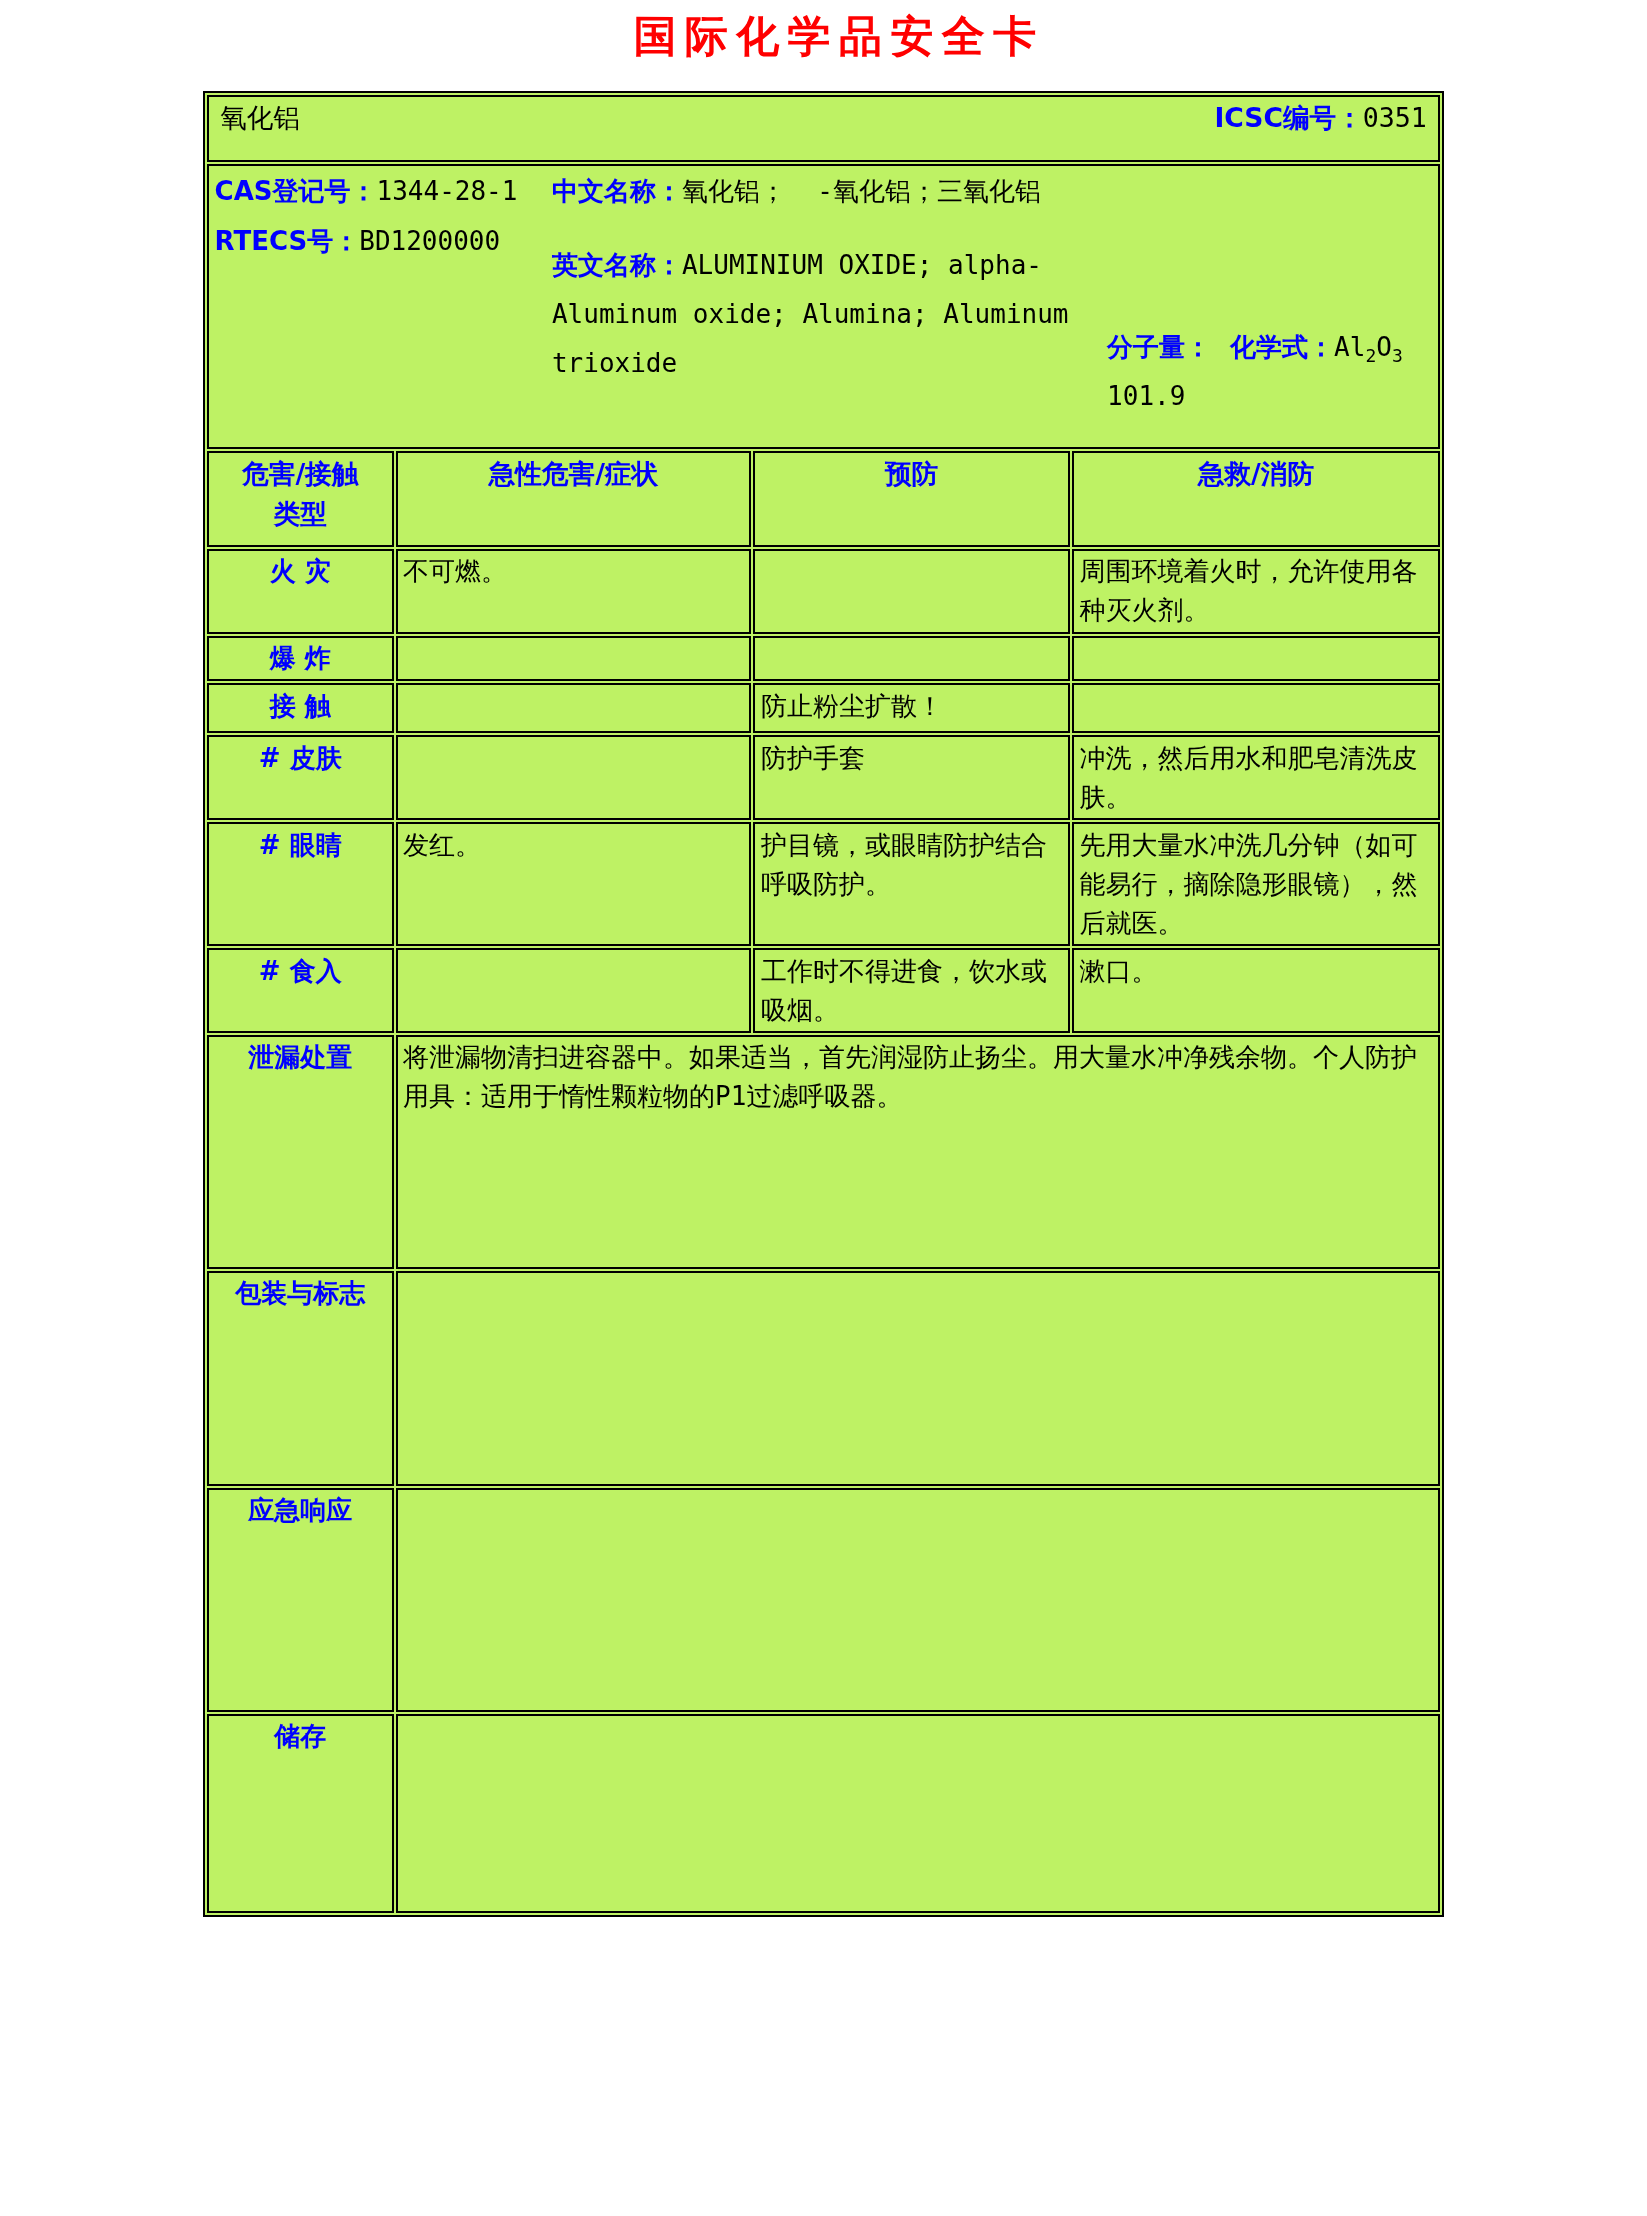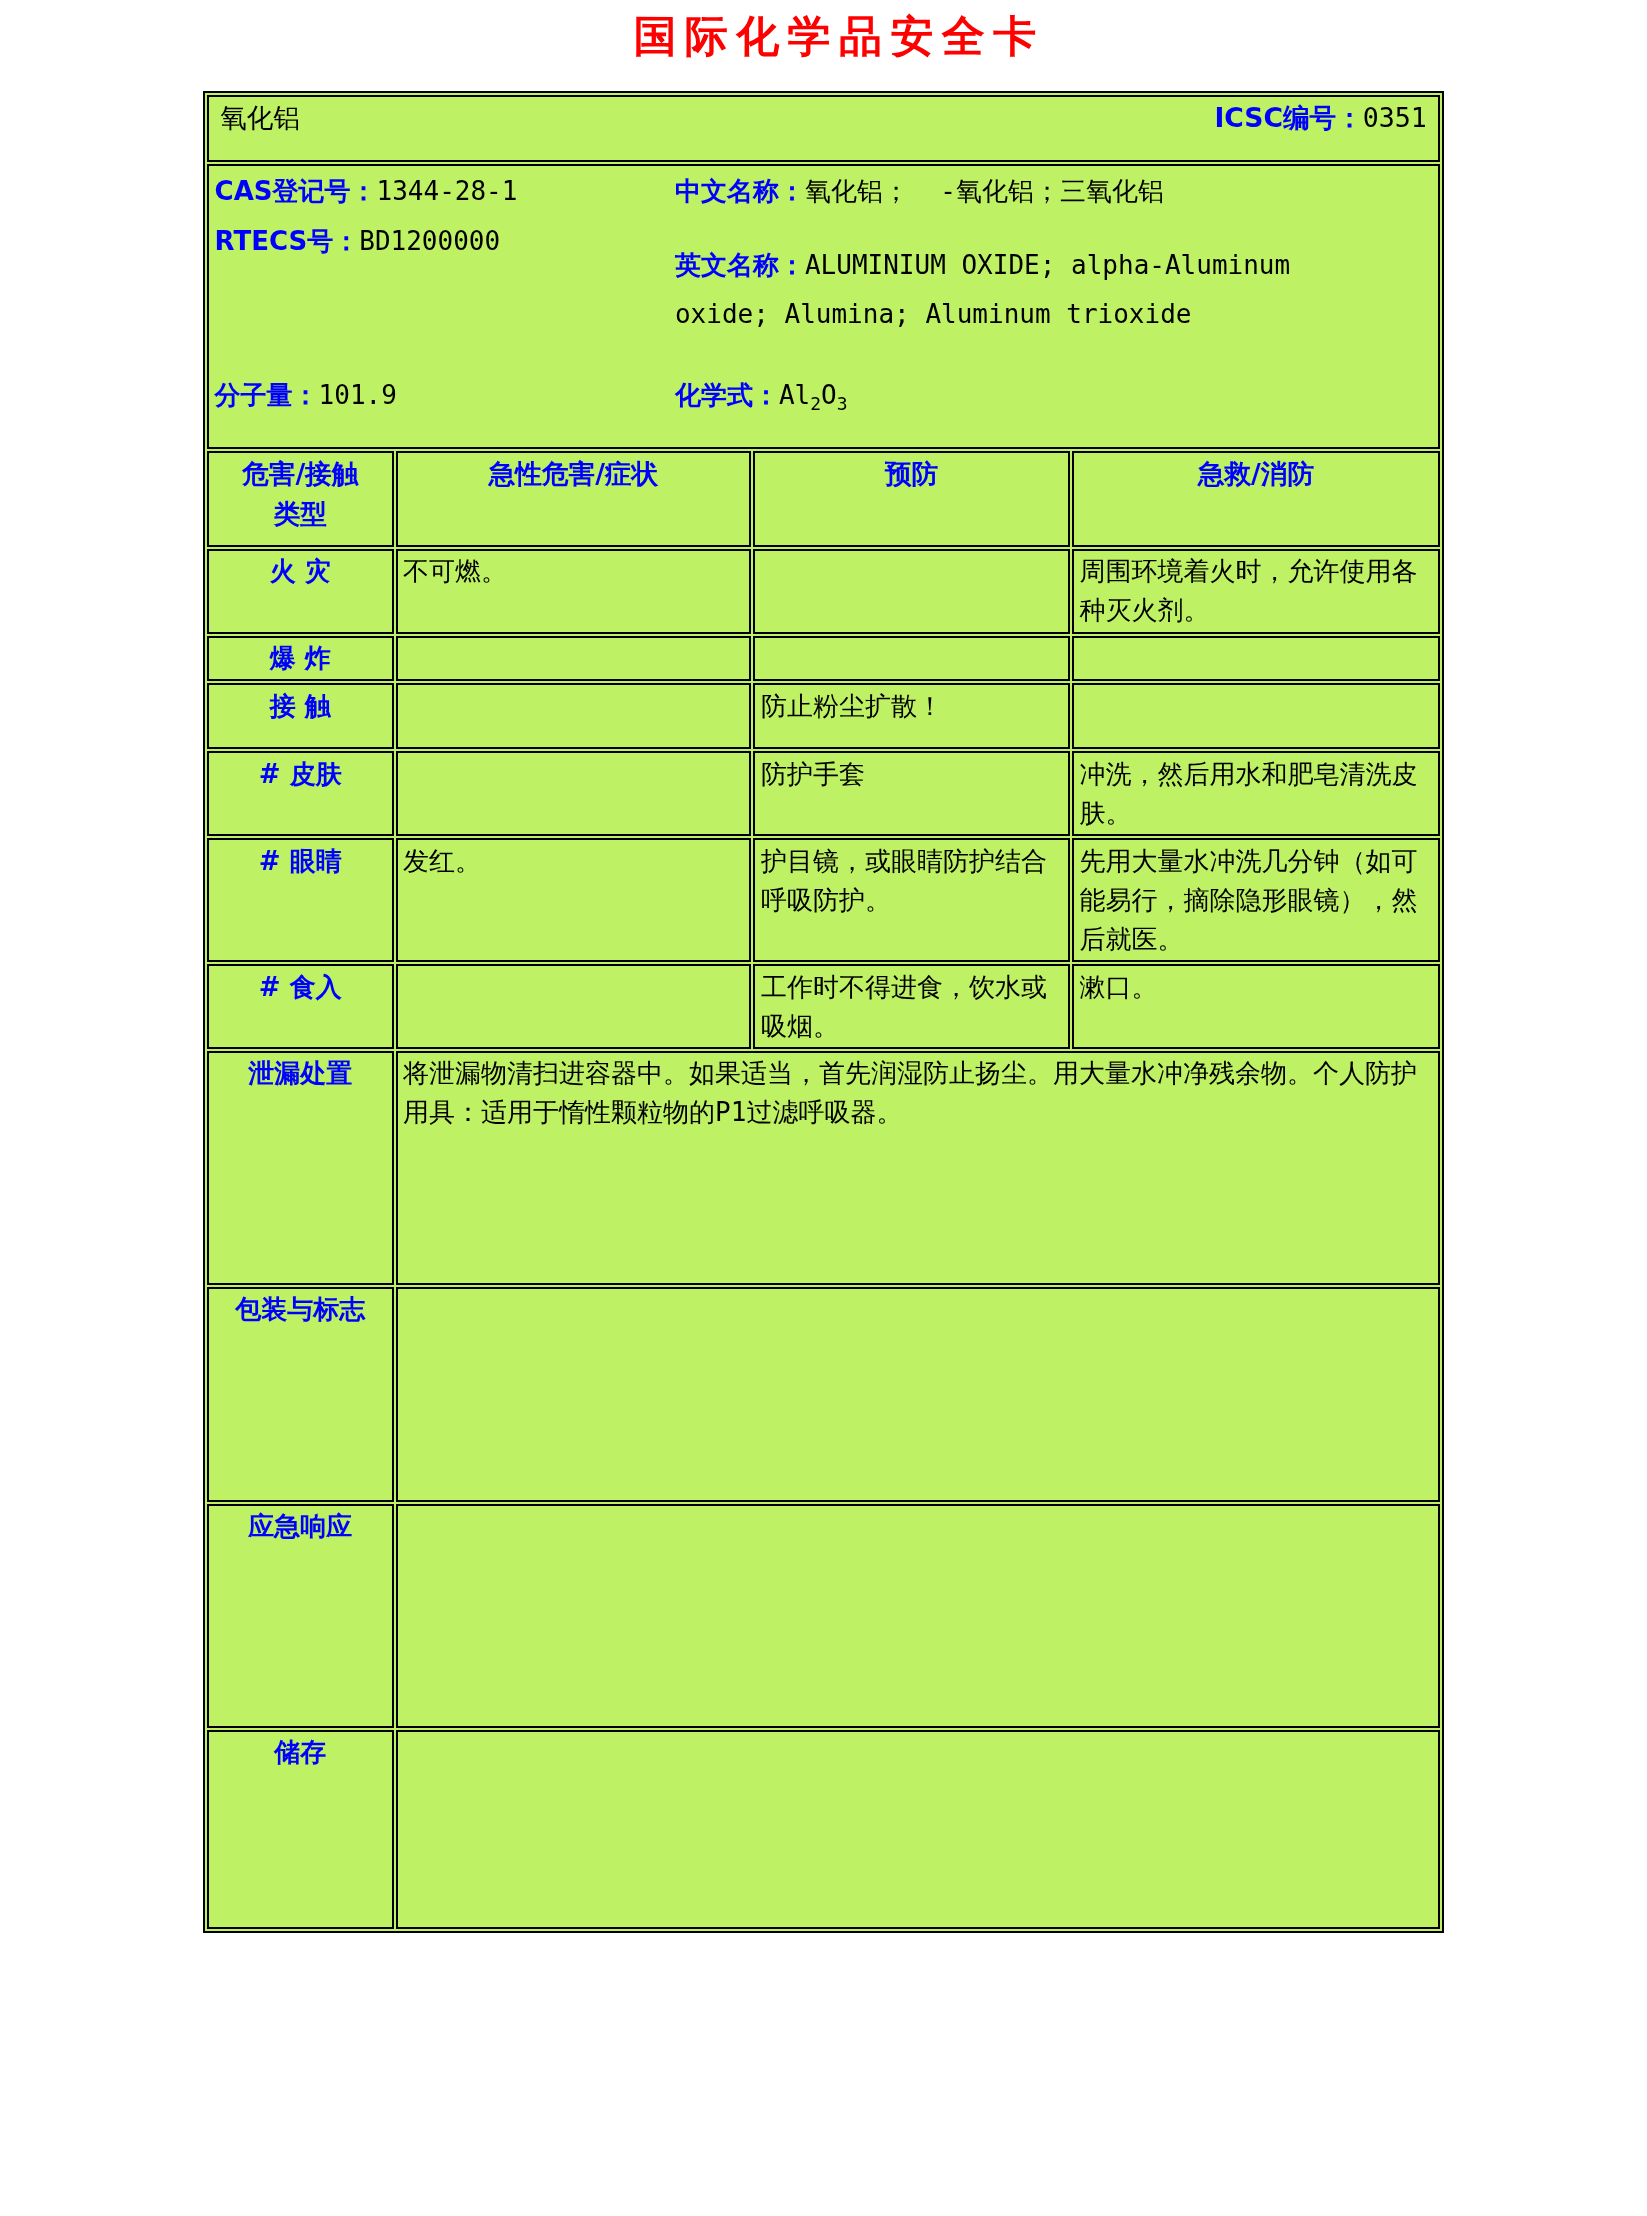--- a/index.html
+++ b/index.html
@@ -27,34 +27,34 @@
   .black{color:#000000;}
   td.type-cell{vertical-align:middle;text-align:center;}
   td.head-cell{vertical-align:middle;text-align:center;font-size:26.6px;}
   .hw{display:inline-block;max-width:140px;}
   
   tr.r-name{height:67px}
   tr.r-id{height:285px}
   tr.r-th{height:96px}
   tr.r-h0{height:81px}
   tr.r-h1{height:37px}
-  tr.r-h2{height:66px}
+  tr.r-h2{height:50px}
   tr.r-h3{height:80px}
   tr.r-h4{height:78px}
   tr.r-h5{height:124px}
   tr.r-h6{height:70px}
   tr.r-s0{height:234px}
   tr.r-s1{height:215px}
   tr.r-s2{height:224px}
   tr.r-s3{height:199px}
   td.name-cell{vertical-align:middle;}
   .name-inner{display:flex;justify-content:space-between;align-items:center;padding:0 5.6px;font-size:26.6px;}
   .icsc-group{white-space:nowrap;}
   
-  .identity{display:flex;flex-direction:column;min-height:274px;line-height:1.9;}
+  .identity{display:flex;flex-direction:row;min-height:274px;line-height:1.9;}
   .id-grid{display:grid;grid-template-columns:37.8% 1fr;align-items:start;}
   .id-grid p{margin:0;}
   .id-left p{margin:0;}
   .en-line{margin-top:24px !important;max-width:671px;}
   .id-bottom{margin-top:auto;padding-bottom:19.6px;}
   .prewrap{white-space:pre-wrap;text-align:right;}
   sub{font-size:18px;}
   
   td.spill-cell{line-height:2.0;}
 </style>

